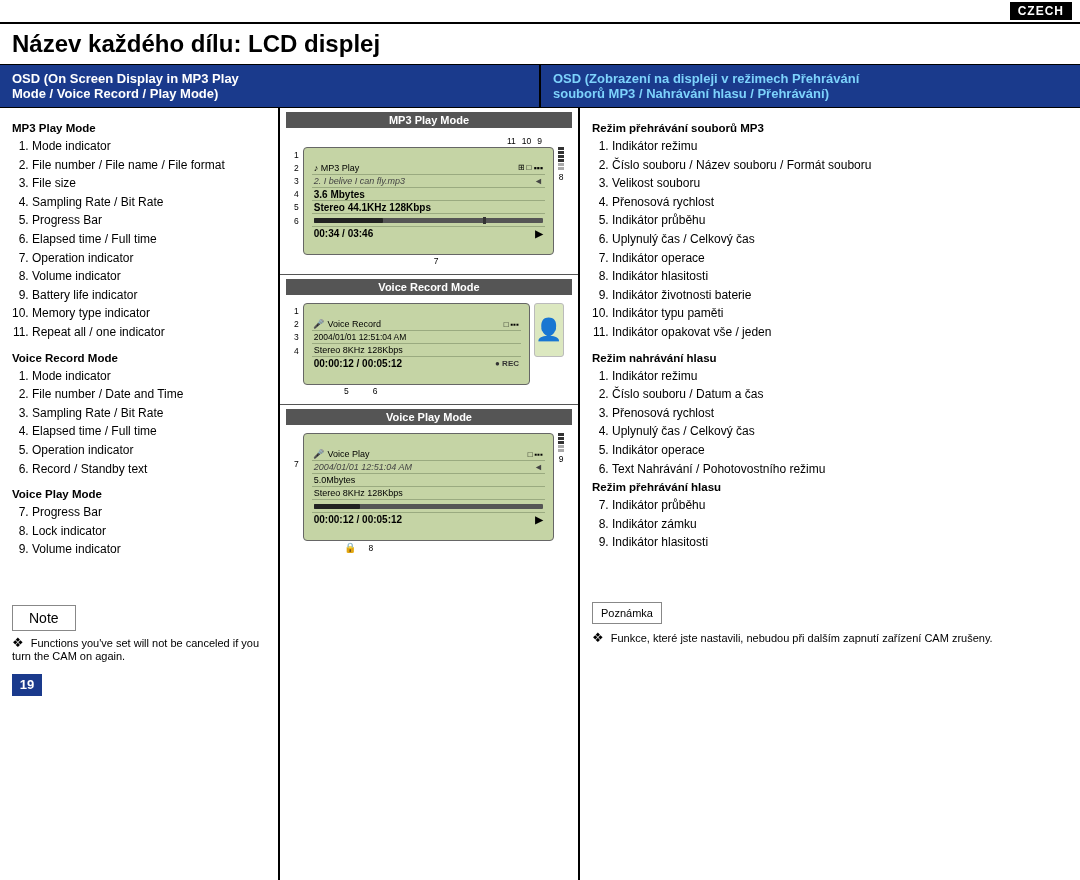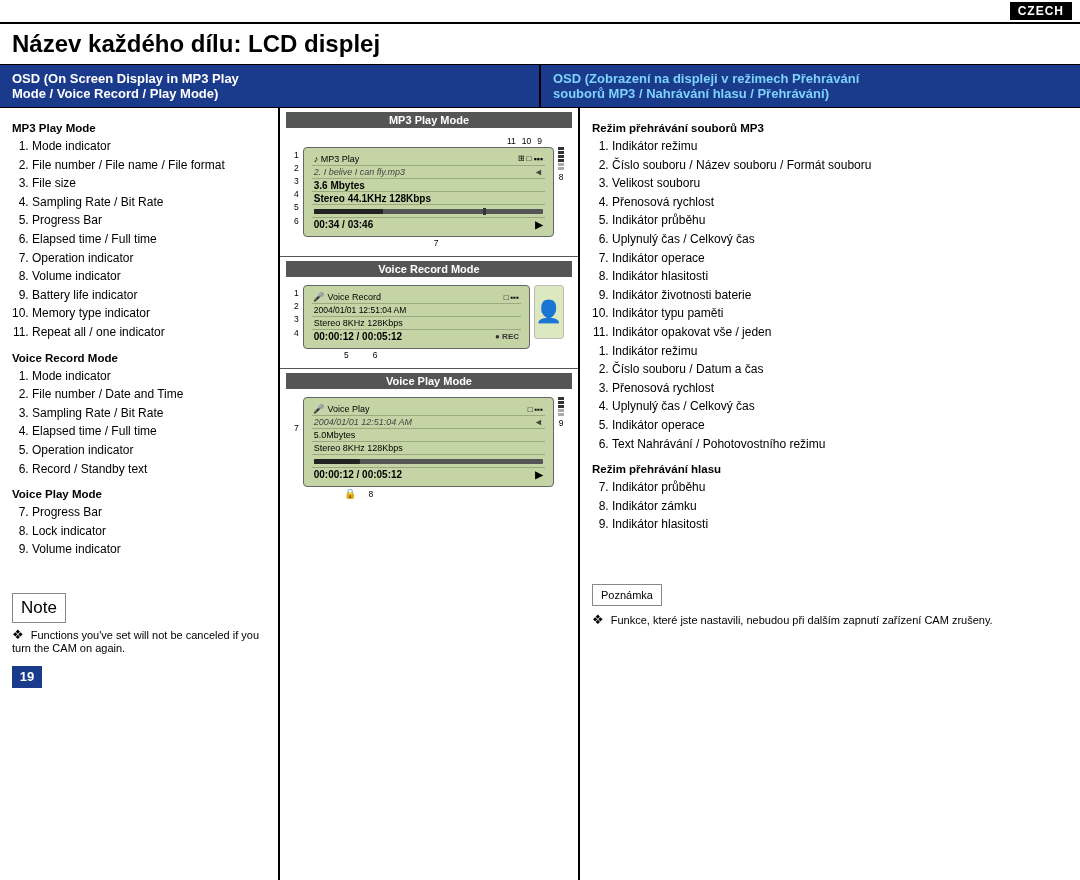--- a/index.html
+++ b/index.html
@@ -133,24 +133,24 @@
       color: #fff;
       font-weight: bold;
       font-size: 11px;
       text-align: center;
       padding: 2px 4px;
       margin-bottom: 4px;
     }
 
     .note-box {
       border: 1px solid #888;
-      padding: 4px 8px;
+      padding: 4px 16px;
       display: inline-block;
-      font-size: 17px;
-      margin-top: 4px;
+      font-size: 14px;
+      margin-top: 16px;
     }
 
     .note-text {
       font-size: 11px;
       margin-top: 4px;
     }
 
     .page-num {
       background: #1a3a8c;
       color: #fff;
@@ -167,21 +167,21 @@
     .diamond {
       display: inline;
       font-size: 13px;
       margin-right: 4px;
     }
 
     .screen-border {
       border: 1px solid #666;
       background: #c5d4a5;
       border-radius: 4px;
-      padding: 5px 8px;
+      padding: 14px 8px;
       font-size: 9px;
       font-family: Arial, sans-serif;
     }
 
     .screen-line {
       display: flex;
       justify-content: space-between;
       align-items: center;
       height: 13px;
       border-bottom: 1px solid #9aaa80;
@@ -479,30 +479,31 @@
         <li>Přenosová rychlost</li>
         <li>Indikátor průběhu</li>
         <li>Uplynulý čas / Celkový čas</li>
         <li>Indikátor operace</li>
         <li>Indikátor hlasitosti</li>
         <li>Indikátor životnosti baterie</li>
         <li>Indikátor typu paměti</li>
         <li>Indikátor opakovat vše / jeden</li>
       </ol>
 
+      <div class="cz-section-title" style="margin-top:10px;">Režim nahrávání hlasu</div>
       <ol>
         <li>Indikátor režimu</li>
         <li>Číslo souboru / Datum a čas</li>
         <li>Přenosová rychlost</li>
         <li>Uplynulý čas / Celkový čas</li>
         <li>Indikátor operace</li>
         <li>Text Nahrávání / Pohotovostního režimu</li>
       </ol>
 
-      <div class="cz-section-title" style="margin-top:10px;">Režim přehrávání hlasu</div>
+      <div class="cz-section-title" style="margin-top:3px;">Režim přehrávání hlasu</div>
       <ol start="7">
         <li>Indikátor průběhu</li>
         <li>Indikátor zámku</li>
         <li>Indikátor hlasitosti</li>
       </ol>
 
       <div style="margin-top: 40px;">
         <div class="poznamka-box">Poznámka</div>
         <p class="note-text" style="margin-top:6px;">
           <span class="diamond">❖</span>

